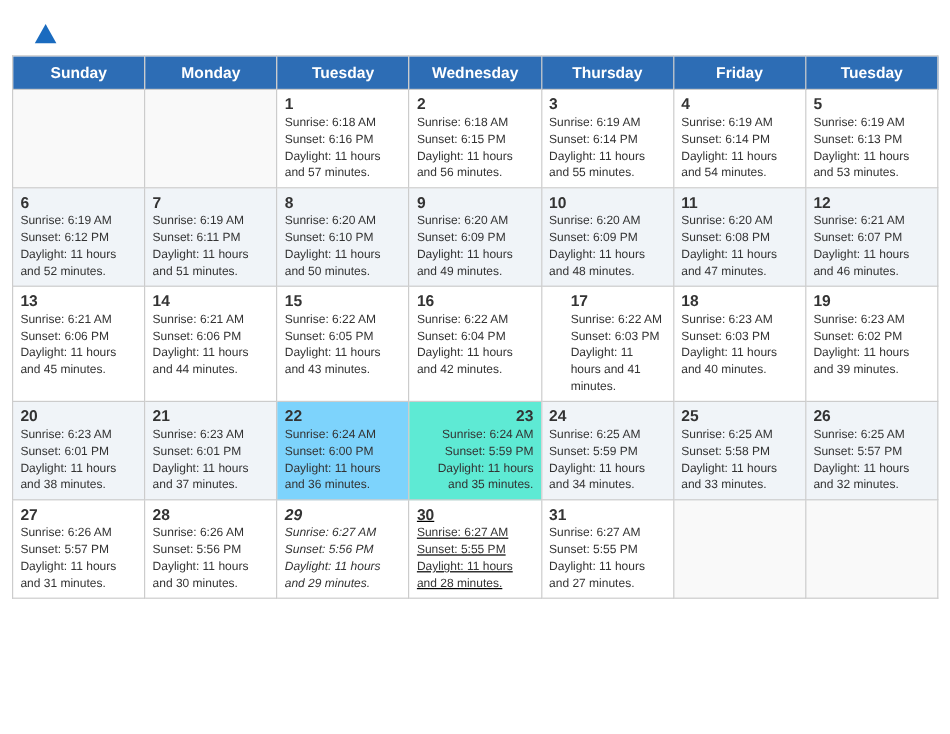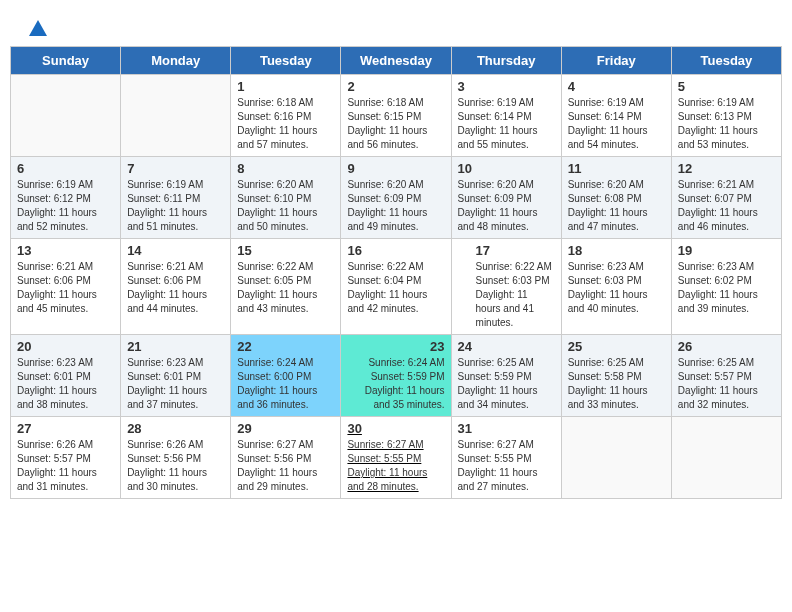--- a/index.html
+++ b/index.html
@@ -293,21 +293,21 @@
           <div class="day-info" style="white-space: pre-line;">Sunrise: 6:26 AM
 Sunset: 5:57 PM
 Daylight: 11 hours and 31 minutes.</div>
         </td>
         <td style="background: rgb(255, 255, 255);">
           <span class="day-number">28</span>
           <div class="day-info" style="white-space: pre-line;">Sunrise: 6:26 AM
 Sunset: 5:56 PM
 Daylight: 11 hours and 30 minutes.</div>
         </td>
-        <td style="background: rgb(255, 255, 255);">
+        <td style="background: rgb(255, 255, 255); font-style: italic;">
           <span class="day-number">29</span>
           <div class="day-info" style="white-space: pre-line;">Sunrise: 6:27 AM
 Sunset: 5:56 PM
 Daylight: 11 hours and 29 minutes.</div>
         </td>
         <td style="background: rgb(255, 255, 255); text-decoration: underline;">
           <span class="day-number">30</span>
           <div class="day-info" style="white-space: pre-line;">Sunrise: 6:27 AM
 Sunset: 5:55 PM
 Daylight: 11 hours and 28 minutes.</div>

